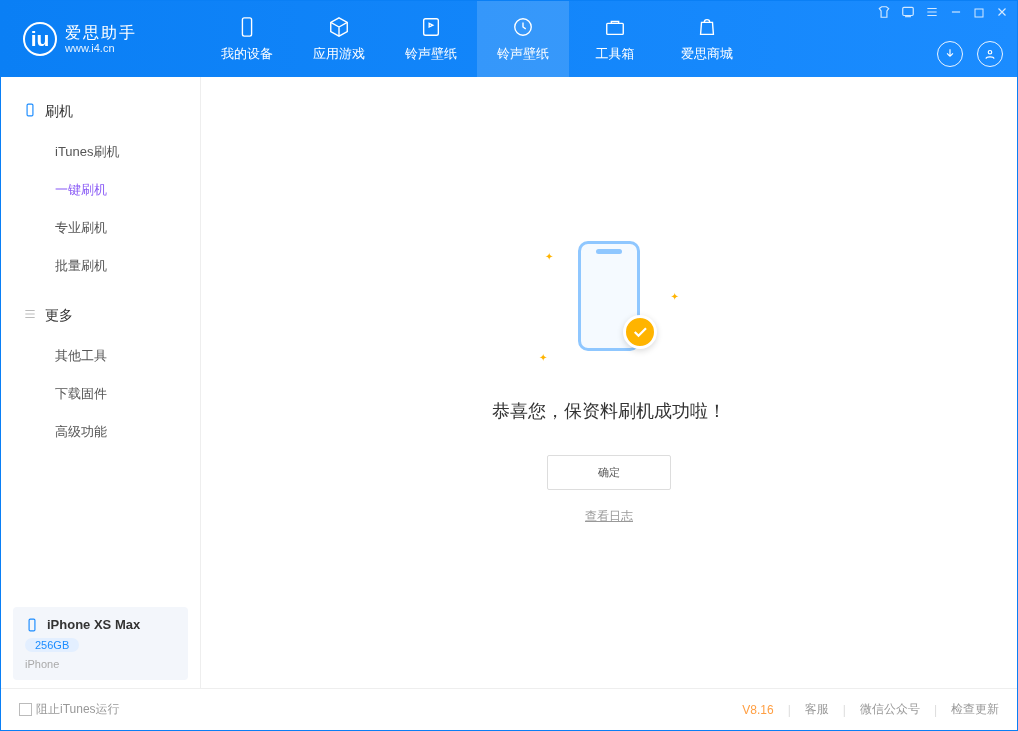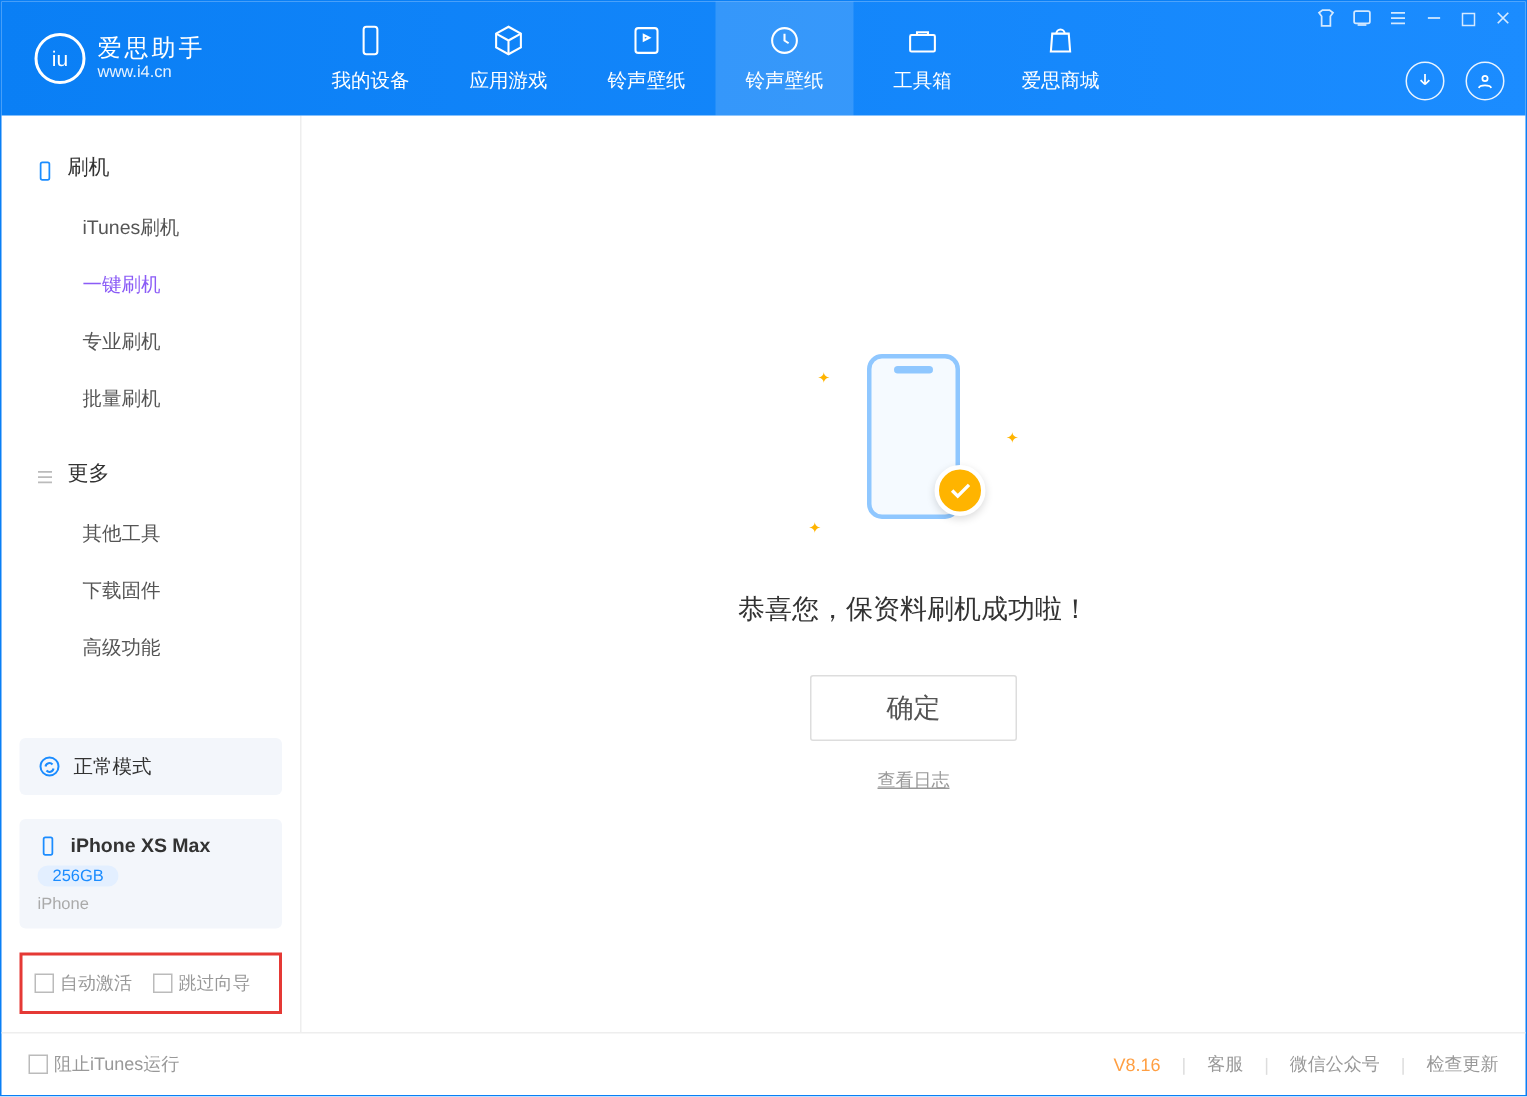--- a/index.html
+++ b/index.html
@@ -2,38 +2,38 @@
 <html><head>
 <meta charset="utf-8">
 <style>
 * { margin: 0; padding: 0; box-sizing: border-box; font-family: "Microsoft YaHei", "PingFang SC", sans-serif; }
 body { background: #fff; }
 .app-window { width: 1018px; height: 731px; border: 1px solid #0a7ff5; display: flex; flex-direction: column; position: relative; }
 
 
 .header { height: 76px; background: linear-gradient(90deg, #0a7ff5, #1b8cff); display: flex; align-items: center; color: #fff; position: relative; }
 .logo-block { display: flex; align-items: center; padding-left: 22px; width: 200px; }
-.logo-icon { width: 34px; height: 34px; border: 2px solid #fff; border-radius: 50%; display: flex; align-items: center; justify-content: center; font-weight: normal; font-size: 14px; margin-right: 8px; }
+.logo-icon { width: 34px; height: 34px; border: 2px solid #fff; border-radius: 50%; display: flex; align-items: center; justify-content: center; font-weight: bold; font-size: 21px; margin-right: 8px; }
 .logo-text { display: flex; flex-direction: column; line-height: 1; }
 .logo-main { font-size: 16px; font-weight: 500; letter-spacing: 2px; }
 .logo-sub { font-size: 11px; opacity: .9; margin-top: 2px; }
 .nav { display: flex; height: 100%; }
 .nav-item { width: 92px; display: flex; flex-direction: column; align-items: center; justify-content: center; cursor: pointer; font-size: 13px; gap: 6px; }
 .nav-item.active { background: rgba(255,255,255,.15); }
 .nav-icon { width: 24px; height: 24px; display: flex; align-items: center; justify-content: center; }
 .win-controls { position: absolute; top: 4px; right: 8px; display: flex; gap: 10px; align-items: center; }
 .win-controls span, .win-controls svg { opacity: .9; cursor: pointer; }
 .header-right-icons { position: absolute; right: 14px; bottom: 10px; display: flex; gap: 14px; }
 .circ-icon { width: 26px; height: 26px; border: 1.5px solid rgba(255,255,255,.9); border-radius: 50%; display: flex; align-items: center; justify-content: center; cursor: pointer; }
 
 
 .body { flex: 1; display: flex; min-height: 0; }
 .sidebar { width: 200px; border-right: 1px solid #eee; display: flex; flex-direction: column; }
 .side-scroll { flex: 1; overflow: auto; padding-top: 18px; }
-.side-group-title { display: flex; align-items: flex-end; gap: 8px; padding: 8px 22px; color: #333; font-size: 14px; font-weight: 500; }
+.side-group-title { display: flex; align-items: flex-start; gap: 8px; padding: 8px 22px; color: #333; font-size: 14px; font-weight: 500; }
 .side-group-icon { width: 14px; height: 14px; display: flex; align-items: center; justify-content: center; color: #999; }
 .side-items { padding: 4px 0 14px; }
 .side-item { padding: 10px 22px 10px 54px; font-size: 13px; color: #555; cursor: pointer; }
 .side-item.active { color: #8b5cf6; }
 
 .device-box { margin: 8px 12px; background: #f3f6fb; border-radius: 4px; padding: 10px 12px; font-size: 13px; color: #333; display: flex; align-items: center; gap: 8px; }
 .device-box.info { flex-direction: column; align-items: flex-start; gap: 4px; }
 .device-name { font-weight: 600; font-size: 13px; color: #333; display:flex; align-items:center; gap:8px;}
 .badge { display: inline-block; background: #e3efff; color: #1b8cff; border-radius: 10px; padding: 1px 10px; font-size: 11px; margin-top: 2px; }
 .device-sub { font-size: 11px; color: #aaa; margin-top: 2px; }
@@ -44,21 +44,21 @@
 
 .main { flex: 1; display: flex; flex-direction: column; align-items: center; justify-content: center; position: relative; }
 .success-illus { width: 140px; height: 130px; position: relative; margin-bottom: 28px; }
 .phone { width: 62px; height: 110px; border: 3px solid #8fc7ff; border-radius: 10px; position: absolute; left: 50%; top: 0; transform: translateX(-50%); background: #f5faff; }
 .phone::before { content:""; position:absolute; top:5px; left:50%; transform:translateX(-50%); width:26px; height:5px; background:#8fc7ff; border-radius:3px; }
 .check-badge { position: absolute; right: 22px; bottom: 22px; width: 34px; height: 34px; background: #ffb400; border-radius: 50%; display: flex; align-items: center; justify-content: center; border: 3px solid #fff; box-shadow: 0 2px 6px rgba(0,0,0,.15); }
 .spark { position:absolute; color:#ffb400; font-size:10px; }
 .spark.s1{top:10px; left:6px;} .spark.s2{bottom:8px; left:0;} .spark.s3{top:50px; right:0;}
 
 .success-msg { font-size: 18px; color: #333; margin-bottom: 32px; }
-.ok-btn { border: 1px solid #ddd; background: #fff; padding: 9px 50px; font-size: 18px; color: #555; cursor: pointer; border-radius: 2px; }
+.ok-btn { border: 1px solid #ddd; background: #fff; padding: 9px 50px; font-size: 11px; color: #555; cursor: pointer; border-radius: 2px; }
 .log-link { margin-top: 18px; font-size: 12px; color: #999; text-decoration: underline; cursor: pointer; }
 
 
 .footer { height: 42px; border-top: 1px solid #eee; display: flex; align-items: center; padding: 0 18px; font-size: 12px; color: #999; }
 .footer .left { display: flex; align-items: center; gap: 6px; }
 .footer .right { margin-left: auto; display: flex; align-items: center; gap: 14px; }
 .footer .version { color: #ff9f43; }
 .footer .divider { color: #ddd; }
 .footer a { color: #999; cursor: pointer; }
 </style>
@@ -205,43 +205,32 @@
             </span>
             <span>更多</span>
           </div>
           <div class="side-items">
             <div class="side-item">其他工具</div>
             <div class="side-item">下载固件</div>
             <div class="side-item">高级功能</div>
           </div>
         </div>
 
-      <div class="device-box">
-        <svg width="16" height="16" viewBox="0 0 24 24" fill="none" stroke="#1b8cff" stroke-width="2">
-            <circle cx="12" cy="12" r="9"></circle>
-            <path d="M8 12a4 4 0 0 1 7-2m1 4a4 4 0 0 1-7 2"></path>
-          </svg>
-        <span>正常模式</span>
-      </div>
 
       <div class="device-box info">
         <div class="device-name">
           <svg width="14" height="14" viewBox="0 0 24 24" fill="none" stroke="#1b8cff" stroke-width="2">
               <rect x="7" y="2" width="10" height="20" rx="2"></rect>
             </svg>
           <span>iPhone XS Max</span>
         </div>
         <span class="badge">256GB</span>
         <span class="device-sub">iPhone</span>
       </div>
 
-      <div class="check-row">
-        <label><span class="chk"></span><span>自动激活</span></label>
-        <label><span class="chk"></span><span>跳过向导</span></label>
-      </div>
     </div>
 
     <div class="main">
       <div class="success-illus">
         <div class="phone"></div>
         <span class="spark s1">✦</span>
           <span class="spark s2">✦</span>
           <span class="spark s3">✦</span>
         <div class="check-badge">
           <svg width="18" height="18" viewBox="0 0 24 24" fill="none" stroke="#fff" stroke-width="3">

